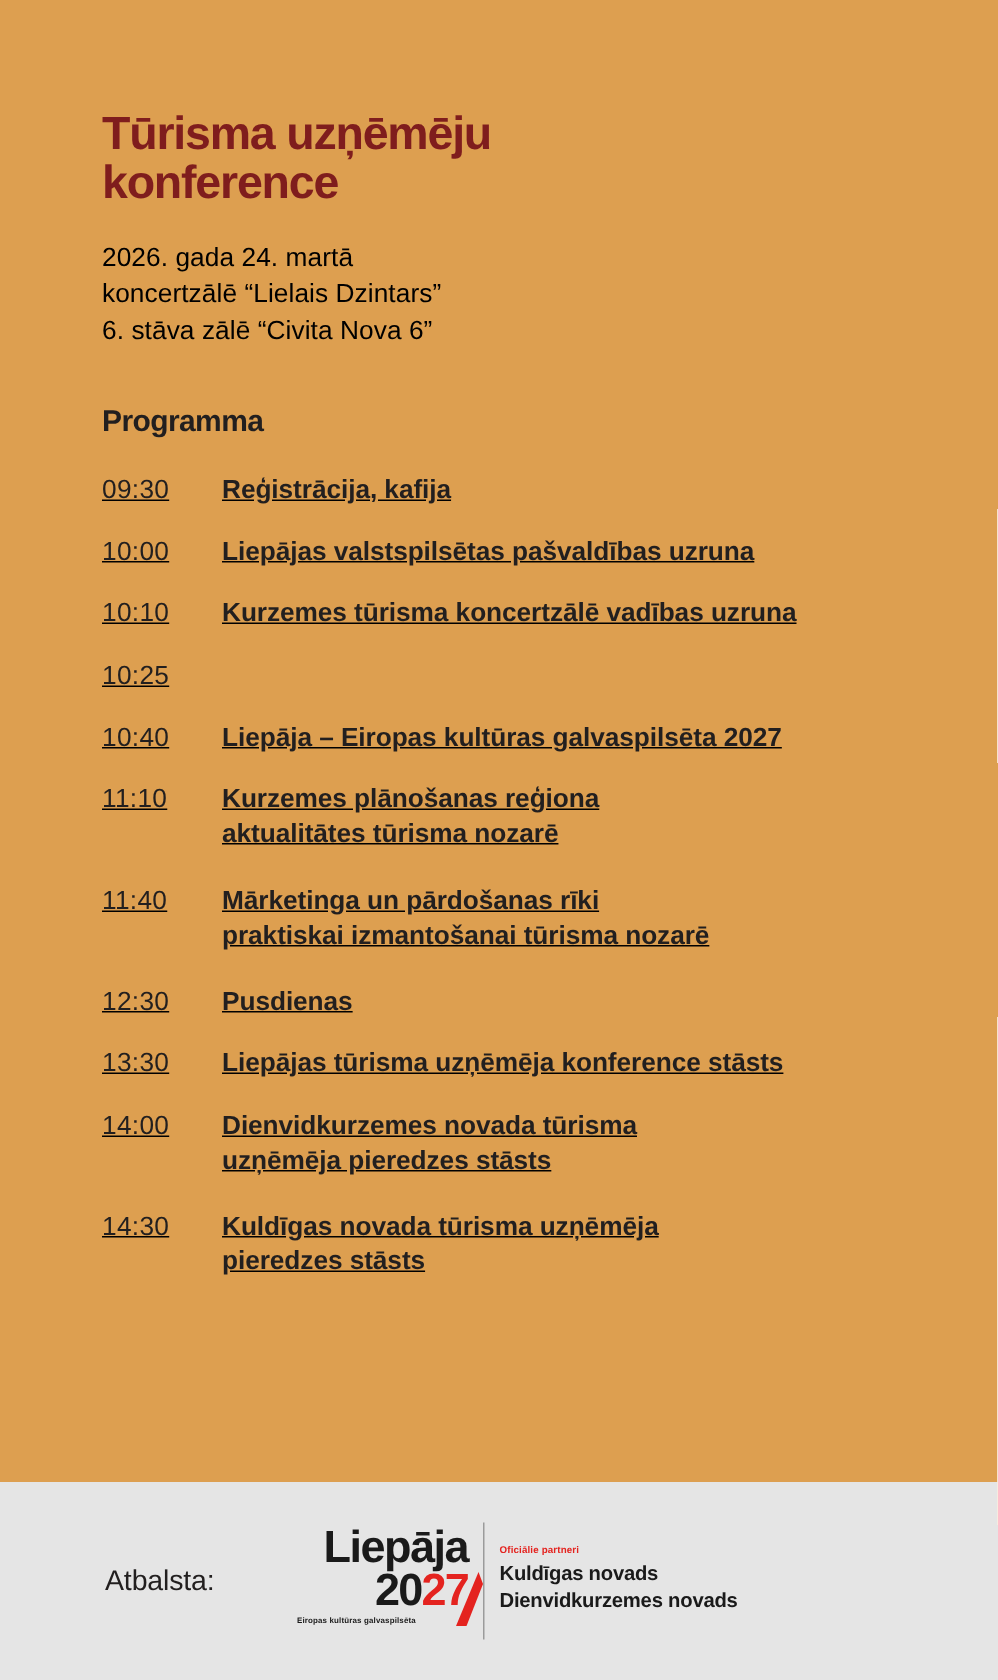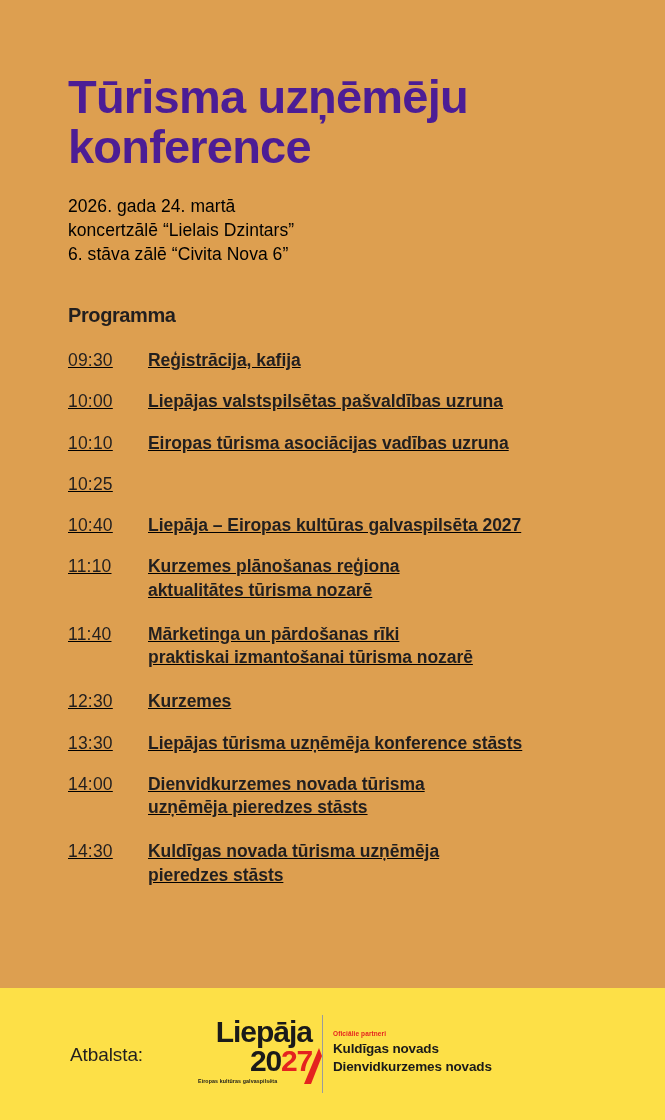--- a/index.html
+++ b/index.html
@@ -28,24 +28,24 @@
     background: #dd9f50;
     box-sizing: border-box;
   }
   .hero-inner {
     position: absolute;
     left: 68px;
     top: 72px;
     right: 40px;
   }
   .title {
-    font-size: 47px;
+    font-size: 31px;
     line-height: 1.07;
     font-weight: bold;
-    color: #4c1d95;
+    color: #7f1d1d;
     letter-spacing: -0.8px;
     margin: 0;
     white-space: pre-line;
     max-width: 520px;
   }
   .subtitle {
     margin: 21px 0 0 0;
     font-size: 17.5px;
     line-height: 1.38;
     color: #000000;
@@ -91,21 +91,21 @@
     white-space: pre-line;
     letter-spacing: -0.05px;
   }
   
   .footer {
     position: absolute;
     left: 0;
     top: 988px;
     width: 665px;
     height: 132px;
-    background: #fde047;
+    background: #e5e5e5;
     display: flex;
     align-items: center;
   }
   .footer-label {
     position: absolute;
     left: 70px;
     top: 56px;
     font-size: 19px;
     color: #221f1f;
     letter-spacing: -0.1px;
@@ -209,21 +209,21 @@
           <div class="sched-desc">Reģistrācija, kafija</div>
         </div>
 
         <div class="sched-row">
           <div class="sched-time">10:00</div>
           <div class="sched-desc">Liepājas valstspilsētas pašvaldības uzruna</div>
         </div>
 
         <div class="sched-row">
           <div class="sched-time">10:10</div>
-          <div class="sched-desc">Eiropas tūrisma asociācijas vadības uzruna</div>
+          <div class="sched-desc">Kurzemes tūrisma koncertzālē vadības uzruna</div>
         </div>
 
         <div class="sched-row">
           <div class="sched-time">10:25</div>
         </div>
 
         <div class="sched-row">
           <div class="sched-time">10:40</div>
           <div class="sched-desc">Liepāja – Eiropas kultūras galvaspilsēta 2027</div>
         </div>
@@ -235,21 +235,21 @@
         </div>
 
         <div class="sched-row multiline">
           <div class="sched-time">11:40</div>
           <div class="sched-desc">Mārketinga un pārdošanas rīki
 praktiskai izmantošanai tūrisma nozarē</div>
         </div>
 
         <div class="sched-row">
           <div class="sched-time">12:30</div>
-          <div class="sched-desc">Kurzemes</div>
+          <div class="sched-desc">Pusdienas</div>
         </div>
 
         <div class="sched-row">
           <div class="sched-time">13:30</div>
           <div class="sched-desc">Liepājas tūrisma uzņēmēja konference stāsts</div>
         </div>
 
         <div class="sched-row multiline">
           <div class="sched-time">14:00</div>
           <div class="sched-desc">Dienvidkurzemes novada tūrisma

